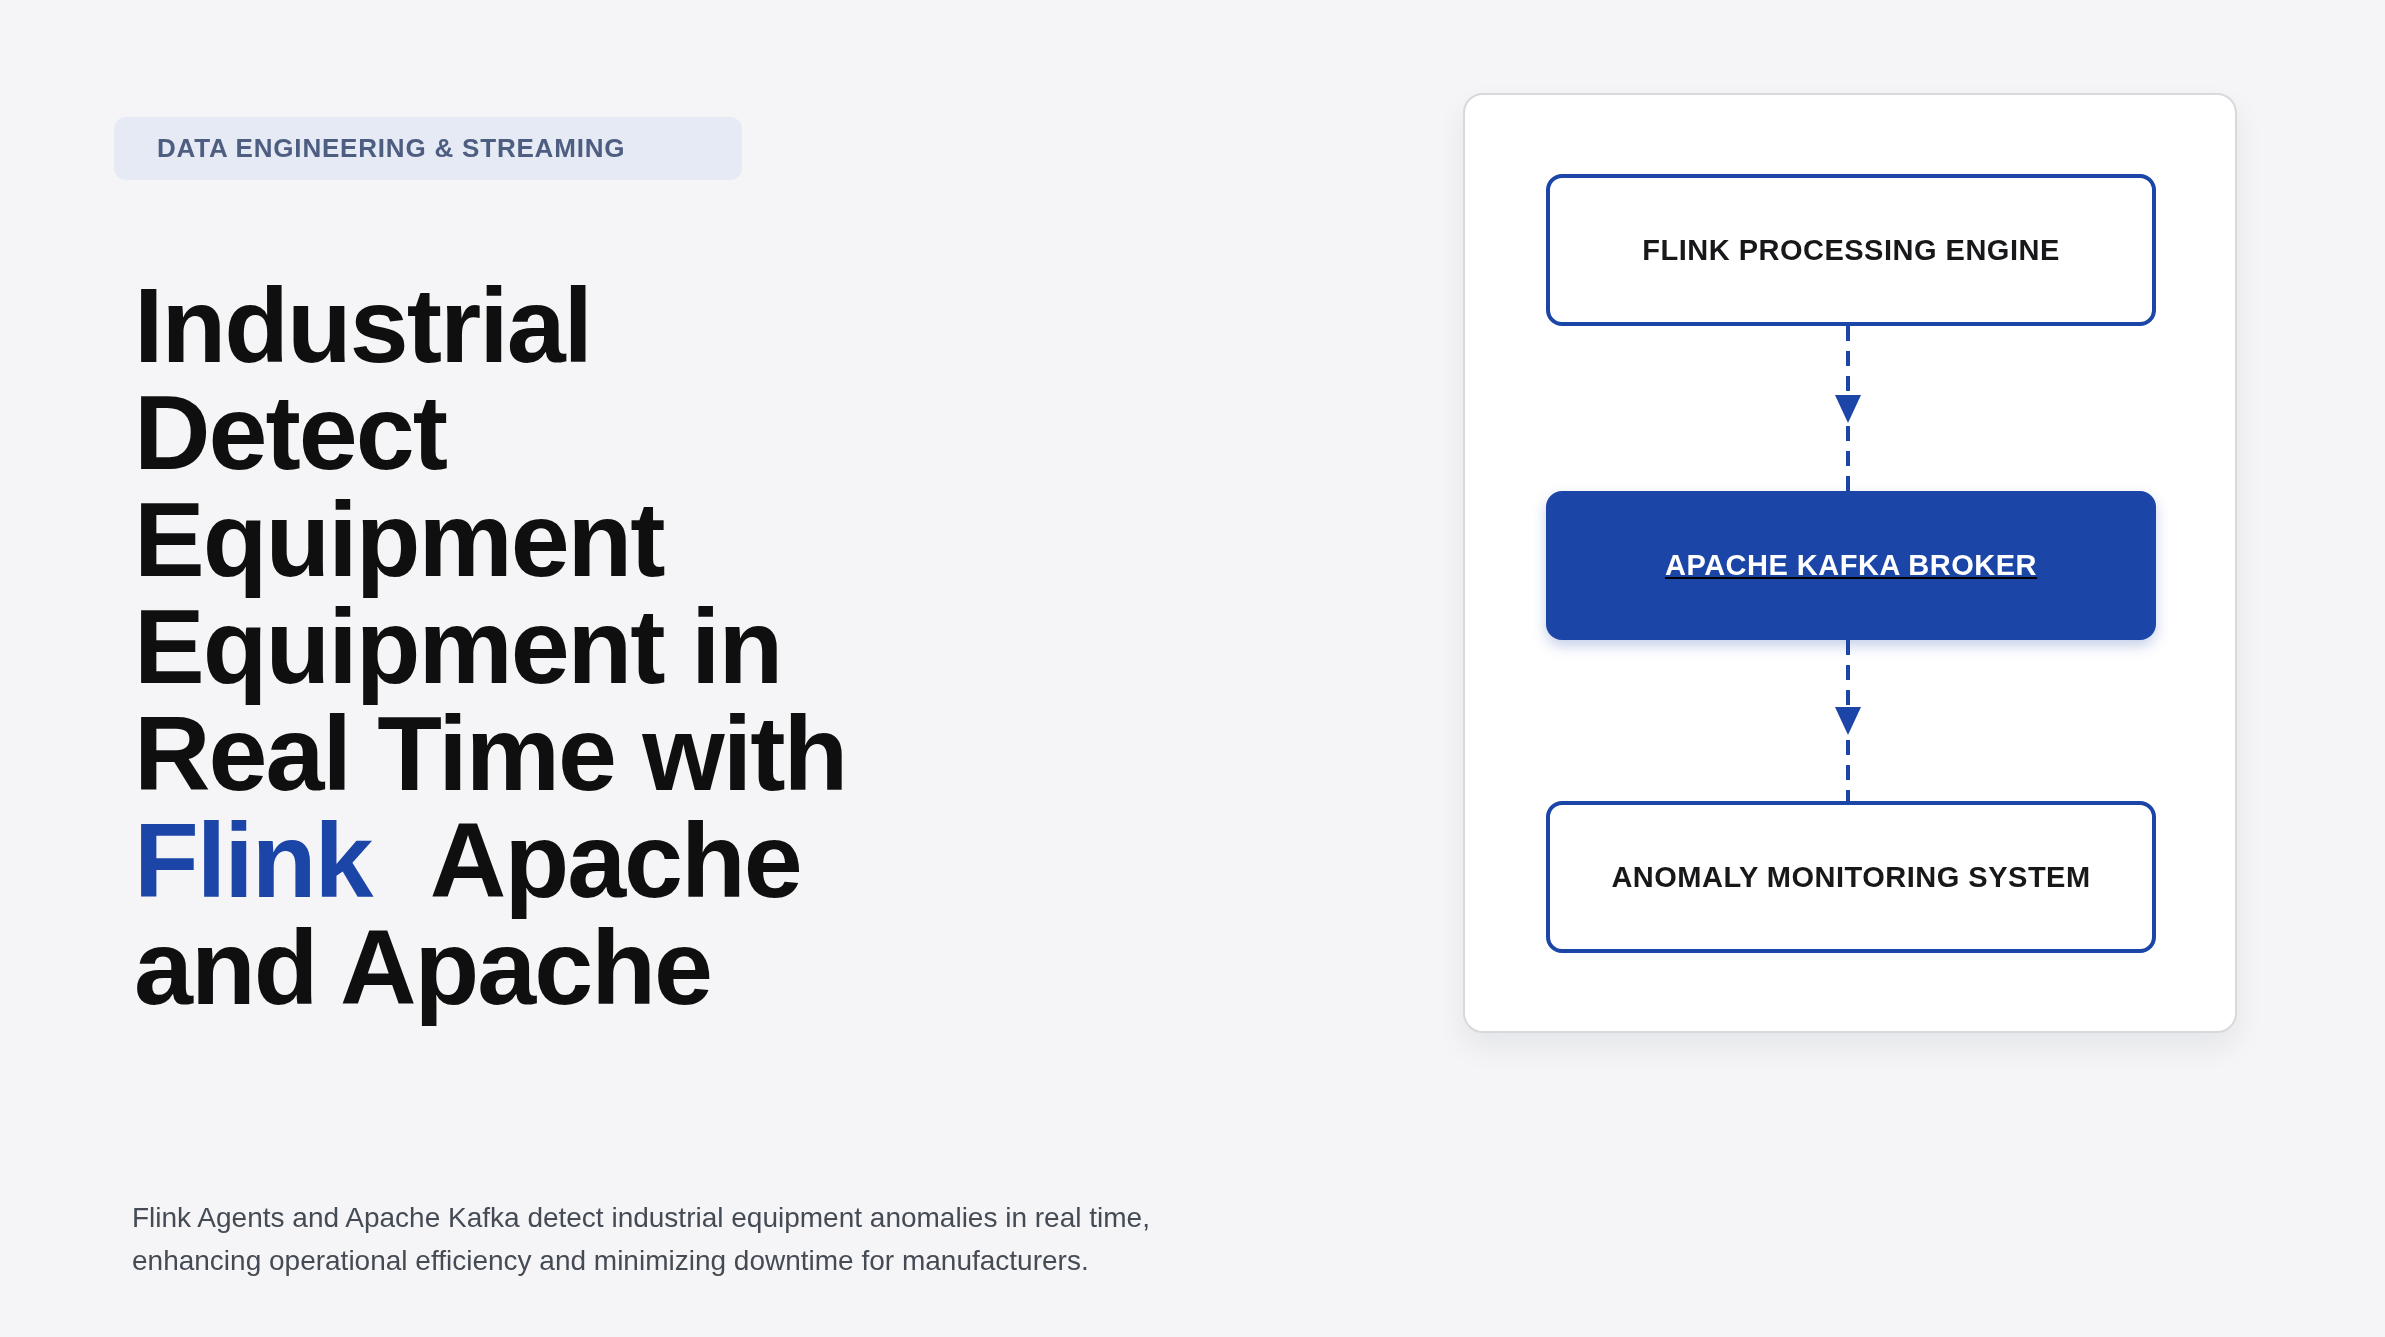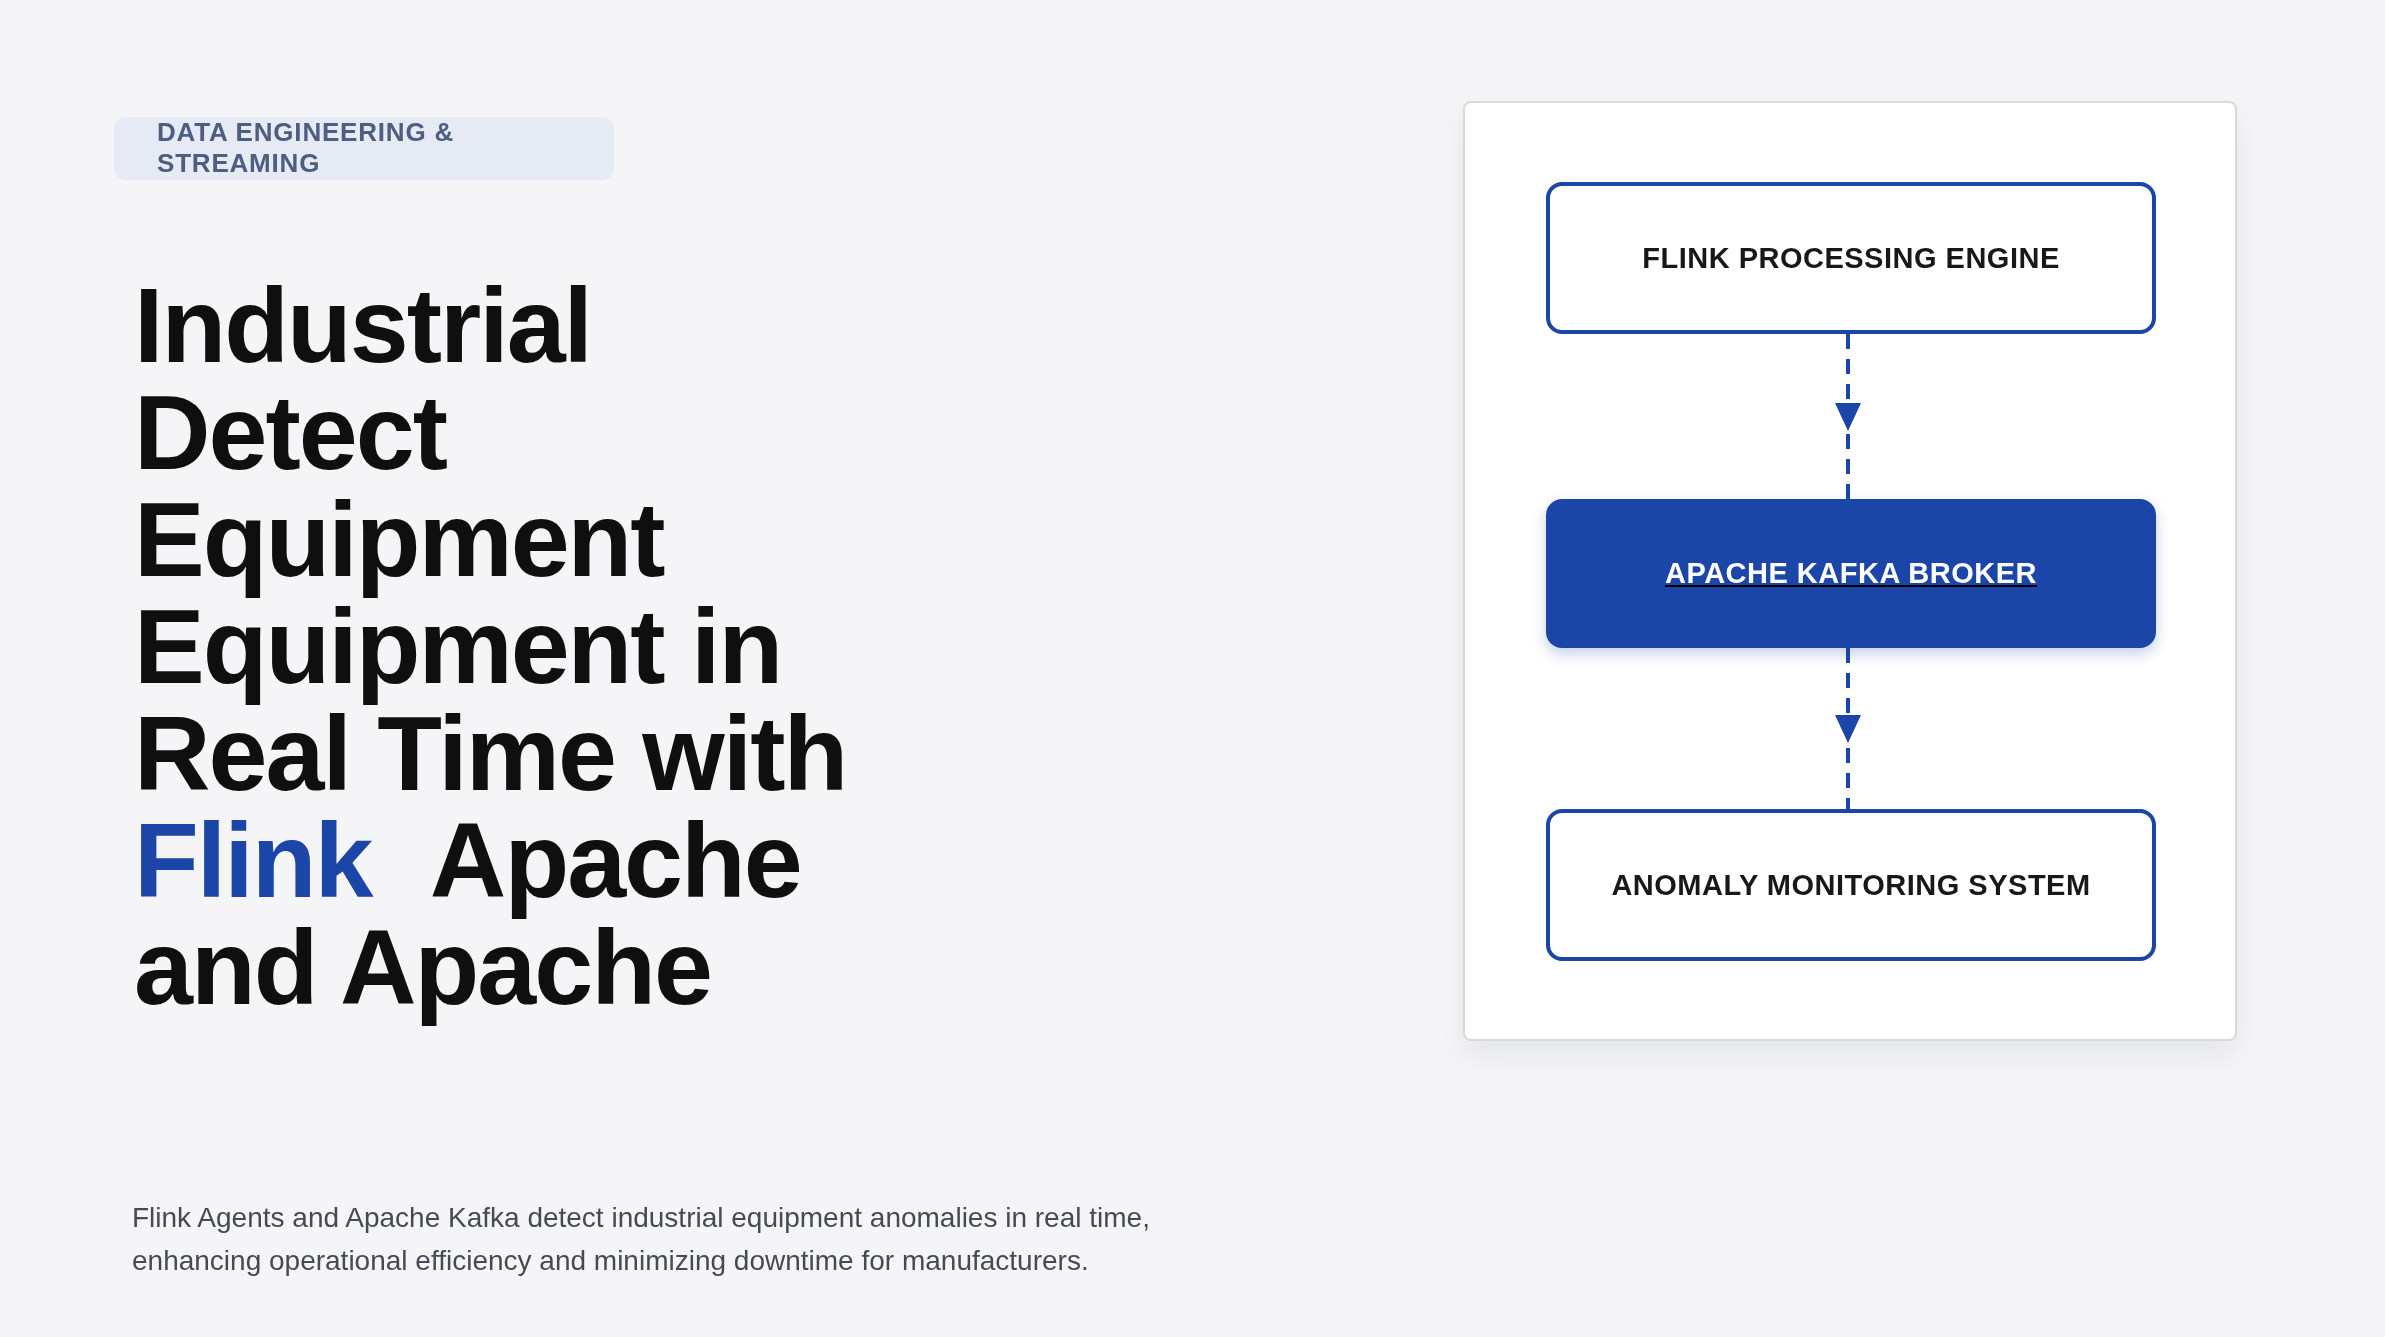--- a/index.html
+++ b/index.html
@@ -18,24 +18,24 @@
   body{
     background:var(--page-bg);
     font-family:"Liberation Sans","DejaVu Sans",sans-serif;
     position:relative;
     overflow:hidden;
   }
 
   
   .badge{
     position:absolute;left:114px;top:117px;
-    width:500px;height:63px;
+    width:628px;height:63px;
     background:var(--badge-bg);
     border-radius:12px;
-    display:flex;align-items:flex-start;
+    display:flex;align-items:center;
     padding-left:43px;
   }
   .badge-label{
     font-size:26px;font-weight:bold;
     letter-spacing:0.8px;
     color:var(--badge-text);
   }
   .headline{
     position:absolute;left:134px;top:272px;
     font-size:106px;line-height:107px;
@@ -49,25 +49,25 @@
   }
   .description{
     position:absolute;left:132px;top:1196px;
     width:1100px;
     font-size:28px;line-height:43px;
     color:var(--body-text);
   }
 
   
   .diagram-card{
-    position:absolute;left:1463px;top:101px;
+    position:absolute;left:1463px;top:93px;
     width:774px;height:940px;
     background:var(--card-bg);
     border:2px solid var(--card-border);
-    border-radius:8px;
+    border-radius:20px;
     box-shadow:0 14px 30px rgba(15,23,42,0.07);
   }
   .node{
     position:absolute;left:81px;width:610px;
     border-radius:16px;
     display:flex;align-items:center;justify-content:center;
     text-align:center;
   }
   .node-label{
     font-size:29px;font-weight:bold;

